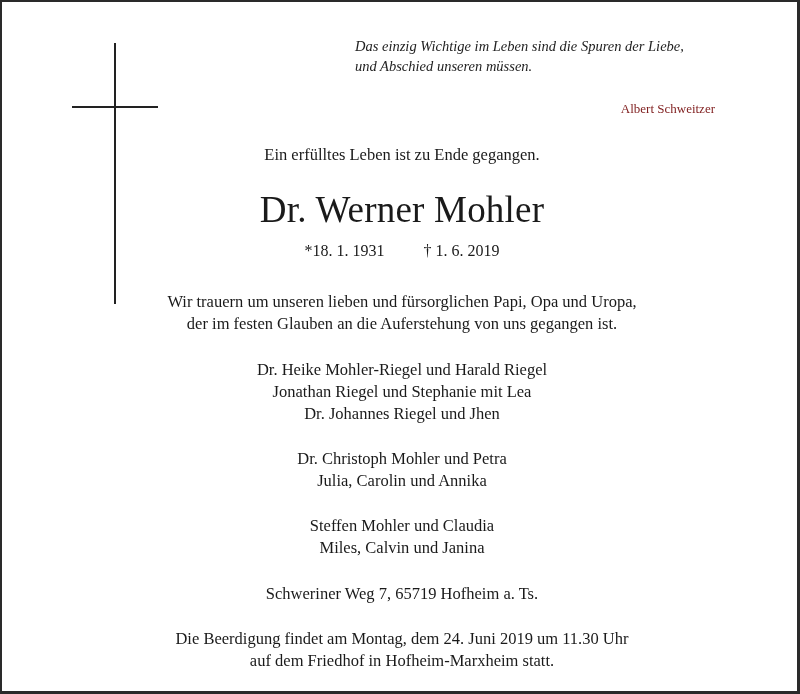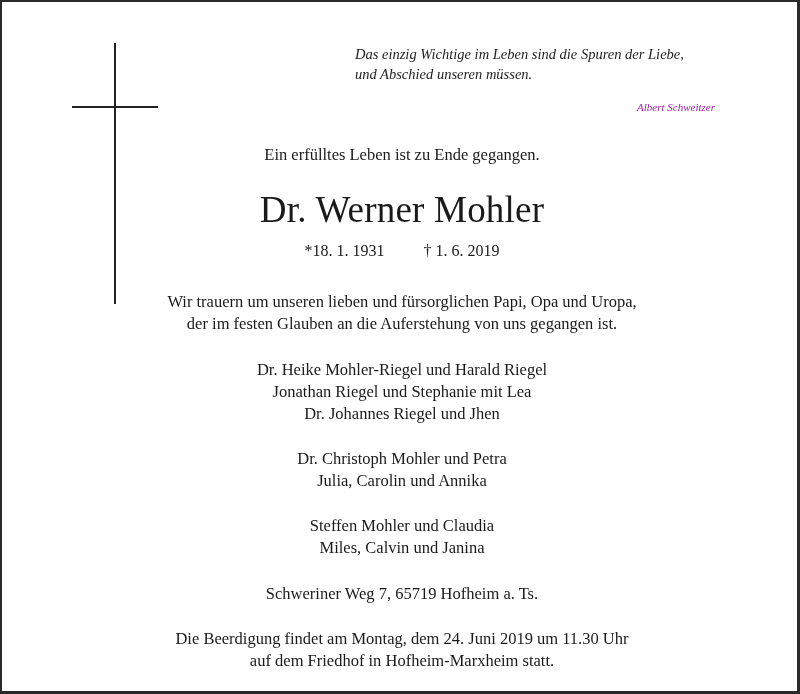--- a/index.html
+++ b/index.html
@@ -37,35 +37,34 @@
       position: absolute;
       left: 70px;
       top: 104px;
       width: 86px;
       height: 2px;
       background: #222;
     }
     .quote {
       position: absolute;
       left: 353px;
-      top: 42px;
+      top: 34px;
       width: 370px;
       font-style: italic;
       font-size: 14.5px;
       line-height: 20px;
       color: #222;
     }
     .quote .line { display: block; white-space: nowrap; }
     .quote-author {
       position: absolute;
       right: 82px;
       top: 99px;
-      font-style: italic;
-      font-size: 11px;
-      color: #a21caf;
+      font-size: 13px;
+      color: #7f1d1d;
       white-space: nowrap;
     }
     .center-block {
       position: absolute;
       left: 0;
       width: 800px;
       text-align: center;
     }
     .intro {
       top: 143px;

